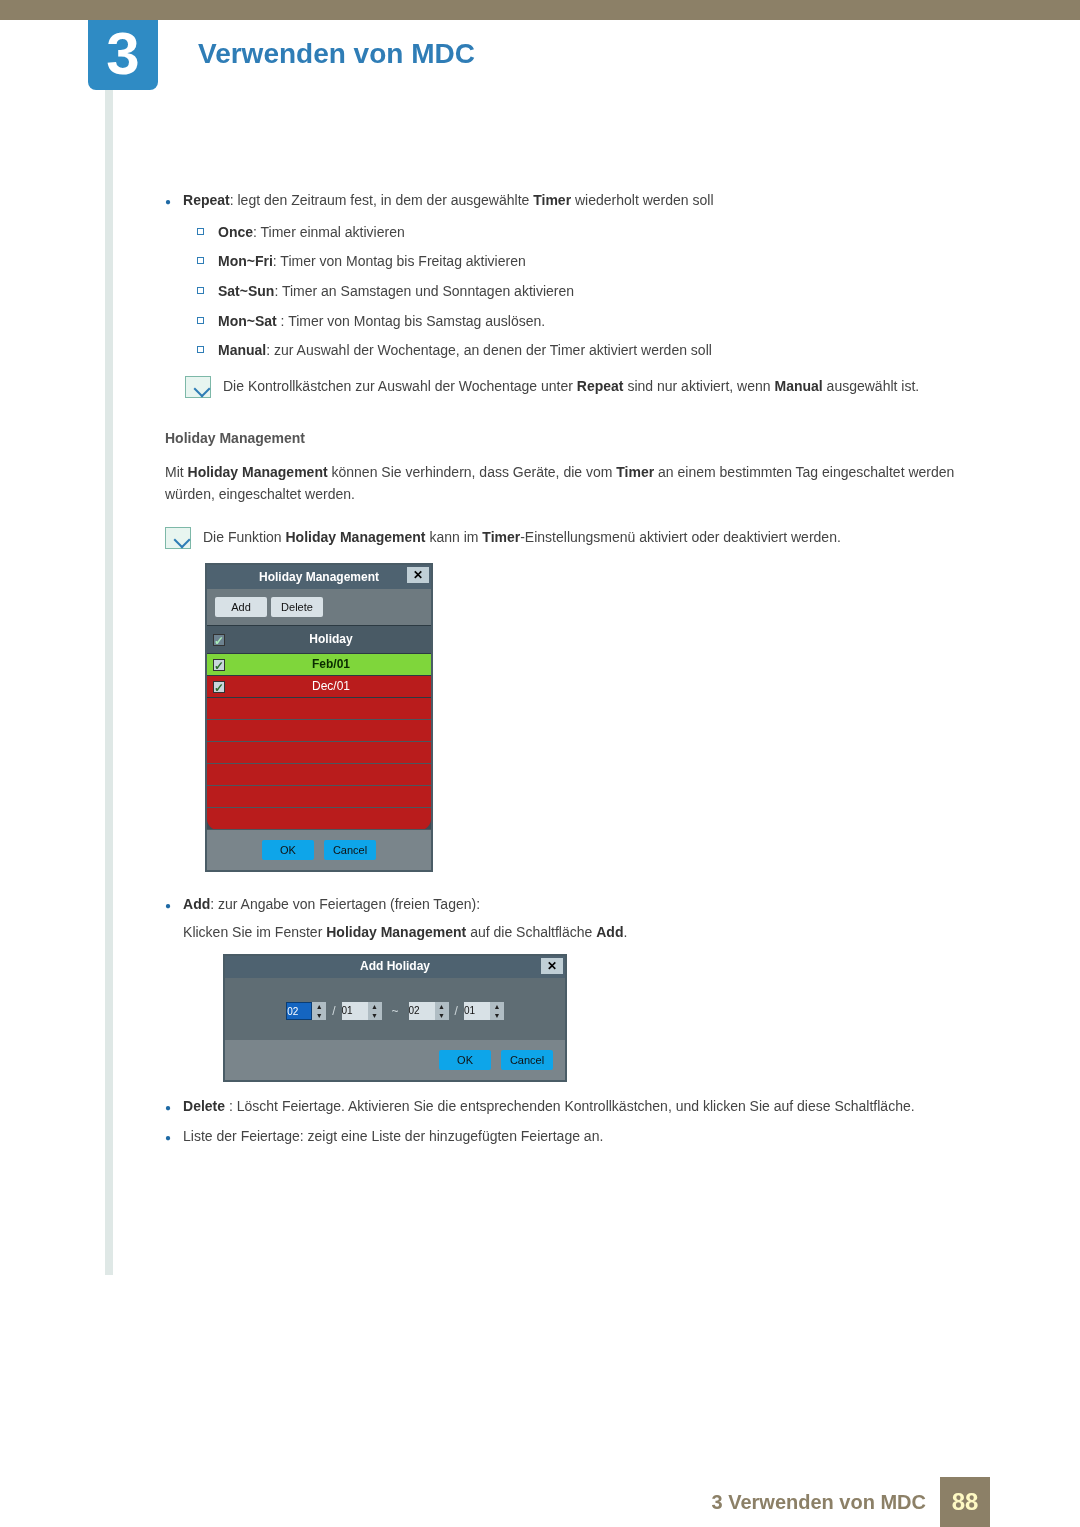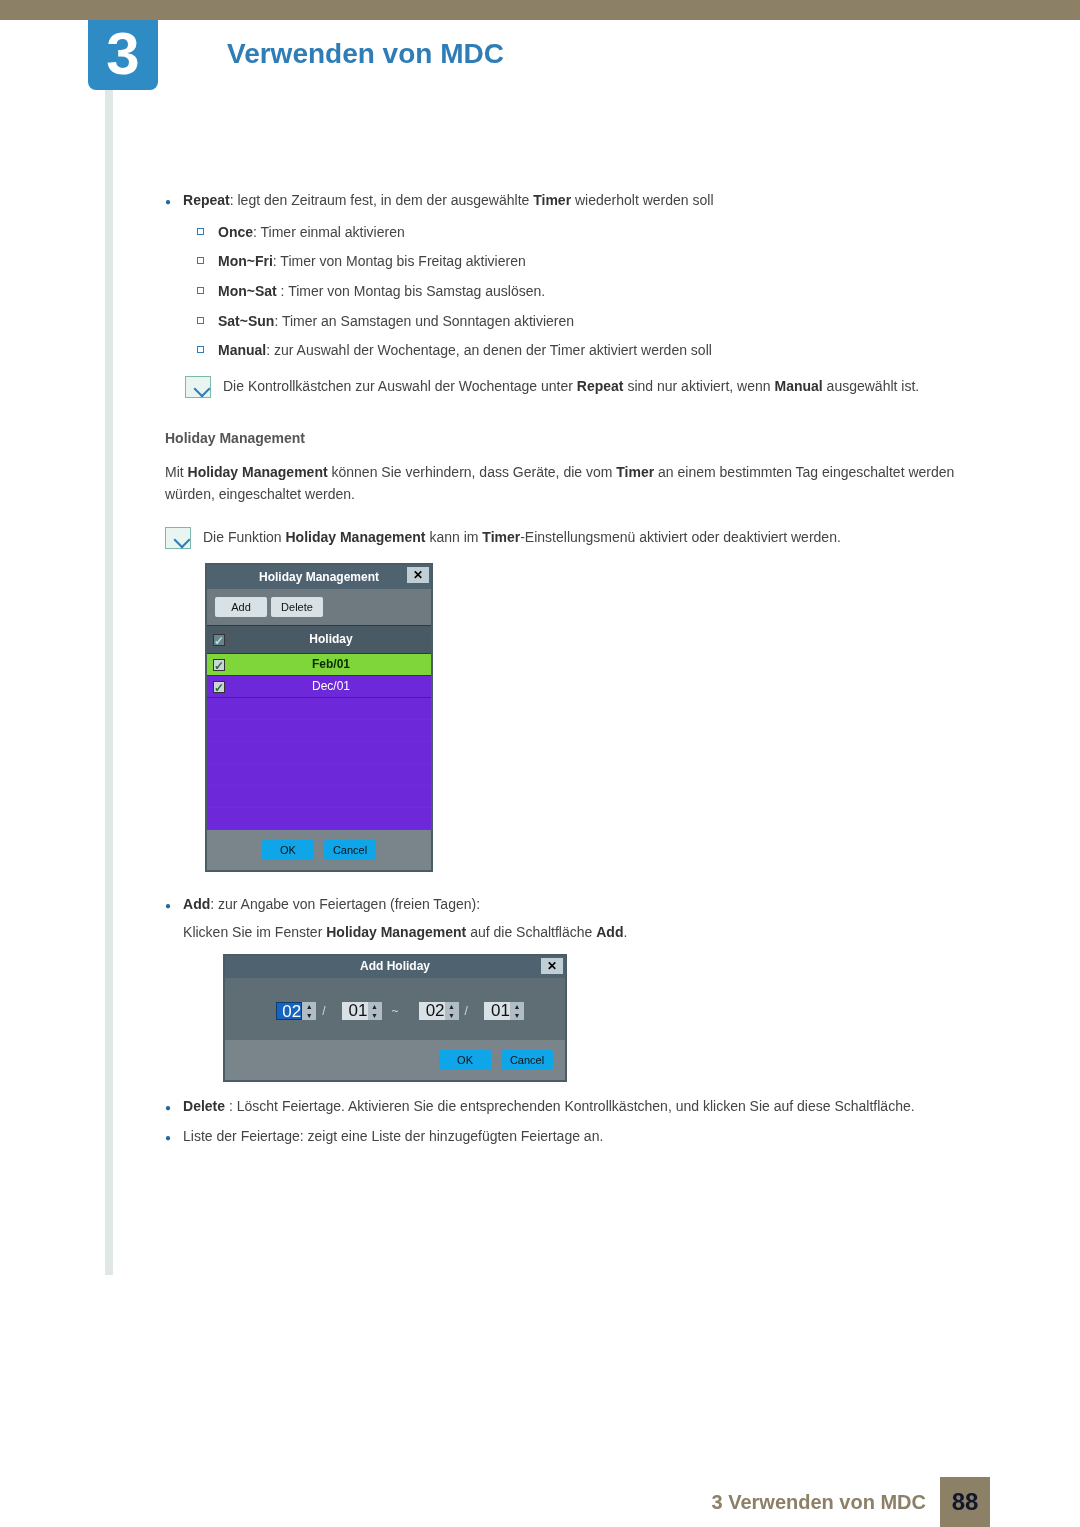--- a/index.html
+++ b/index.html
@@ -36,21 +36,20 @@
     font-weight: bold;
     text-align: center;
     line-height: 68px;
   }
   .chapter-title {
     position: absolute;
     left: 198px; top: 38px;
     font-size: 28px;
     color: #2f7db6;
     font-weight: 600;
-    margin-left: 29px;
   }
   .content {
     position: absolute;
     left: 165px; top: 190px;
     width: 830px;
     line-height: 1.55;
   }
   .bullet-row {
     display: flex;
     margin-bottom: 4px;
@@ -170,22 +169,23 @@
     border-bottom:1px solid #2c3a42;
   }
   .row-chk{
     width:24px;display:flex;justify-content:center;
   }
   .row-lbl{
     flex:1;text-align:center;
   }
   .row-sel{background:#7fd63b;color:#0a2c00;font-weight:bold;}
   .dlg-hm-body{
-    background:#6d28d9;
+    background:#b91c1c;
     min-height:170px;
+    border-radius:11px;
   }
   .empty-row{height:22px;border-bottom:1px solid #4a575e;}
   .dlg-hm-footer{
     display:flex;justify-content:center;gap:10px;
     padding:10px 0;
     background:#7a858b;
   }
   .ftr-btn{
     width:52px;height:20px;background:#0ea5e9;color:#111;
     text-align:center;line-height:20px;border-radius:2px;cursor:pointer;font-size:11px;
@@ -215,21 +215,21 @@
   .dlg-add-body{
     display:flex;
     justify-content:center;align-items:center;
     gap:6px;
     padding:24px 0 20px;
   }
   .spin{
     display:flex;align-items:center;
   }
   .spin-val{
-    width:26px;height:18px;background:#d8e1e6;color:#111;text-align:right;line-height:18px;font-size:17px;margin-left:10px;
+    width:26px;height:18px;background:#d8e1e6;color:#111;text-align:left;line-height:18px;font-size:10px;
   }
   .spin-val.sel{background:#1565c0;color:#fff;border:1px solid #0b3d73;}
   .spin-buttons{
     width:14px;height:18px;background:#b0bdc4;display:flex;flex-direction:column;
   }
   .spin-up,.spin-down{
     flex:1;text-align:center;font-size:7px;line-height:9px;color:#222;cursor:pointer;
   }
   .slash{color:#cfd8dc;}
   .til{color:#cfd8dc;margin:0 4px;}
@@ -241,21 +241,21 @@
   .footer-bar{
     position:absolute;
     left:0;bottom:0;
     width:1080px;height:50px;
     display:flex;justify-content:flex-end;align-items:center;
   }
   .footer-text{
     color:#8c8067;font-weight:bold;font-size:20px;padding-right:14px;
   }
   .footer-page{
-    width:50px;height:50px;background:#8c8067;color:#0f172a;
+    width:50px;height:50px;background:#8c8067;color:#fef9c3;
     display:flex;align-items:center;justify-content:center;
     font-size:24px;font-weight:bold;margin-right:90px;
   }
   b{color:#333;}
 </style>
 </head>
 <body>
 
 <div class="header-band"></div>
 <div class="side-band"></div>
@@ -275,25 +275,25 @@
     <div class="sub-item">
         <div class="sq"></div>
         <div><b>Once</b><span>: Timer einmal aktivieren</span></div>
       </div>
     <div class="sub-item">
         <div class="sq"></div>
         <div><b>Mon~Fri</b><span>: Timer von Montag bis Freitag aktivieren</span></div>
       </div>
     <div class="sub-item">
         <div class="sq"></div>
-        <div><b>Mon~Sat</b><span> : Timer von Montag bis Samstag auslösen.</span></div>
+        <div><b>Sat~Sun</b><span>: Timer an Samstagen und Sonntagen aktivieren</span></div>
       </div>
     <div class="sub-item">
         <div class="sq"></div>
-        <div><b>Sat~Sun</b><span>: Timer an Samstagen und Sonntagen aktivieren</span></div>
+        <div><b>Mon~Sat</b><span> : Timer von Montag bis Samstag auslösen.</span></div>
       </div>
     <div class="sub-item">
         <div class="sq"></div>
         <div><b>Manual</b><span>: zur Auswahl der Wochentage, an denen der Timer aktiviert werden soll</span></div>
       </div>
   </div>
 
   <div class="note">
     <div class="note-icon"></div>
     <div>

